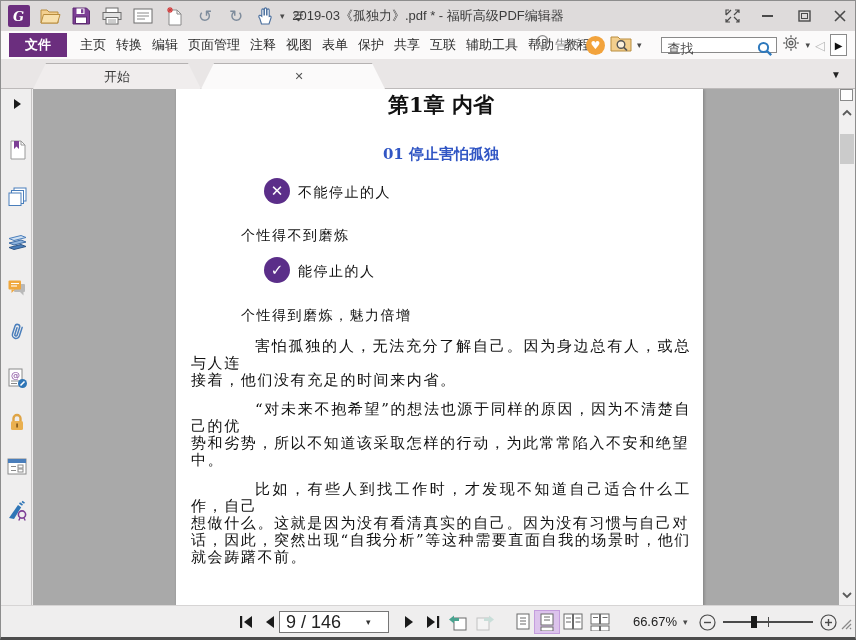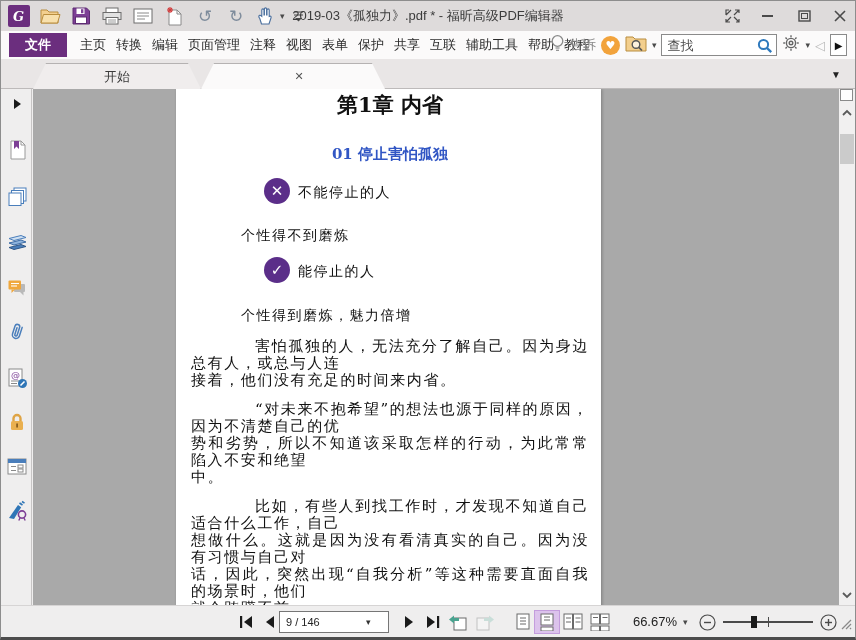--- a/index.html
+++ b/index.html
@@ -25,21 +25,21 @@
   .file-btn { margin-left:8px; width:58px; height:24px; background:#6b2e7e; color:#fff;
               font-size:13px; font-weight:bold; border:none; display:flex; align-items:center;
               justify-content:center;font-family:Liberation Mono, monospace; }
   .menus { display:flex; align-items:center; margin-left:8px; }
   .mi { font-size:13px; color:#2b2b2b; padding:0 5px; height:24px; line-height:24px; white-space:nowrap; }
   .menu-right { position:absolute; right:8px; top:0; height:28px; display:flex; align-items:center; gap:5px; }
   .tellme { font-size:13px; color:#8a8a8a; }
   .heart-badge { width:19px; height:19px; border-radius:50%; background:#f2a33c; color:#fff;
                  font-size:11px; display:flex; align-items:center; justify-content:center;
                  font-family:"DejaVu Sans",sans-serif; }
-  .searchbox { width:116px; height:22px; border:1px solid #8a8a8a; background:#fff; position:relative; }
+  .searchbox { width:116px; height:16px; border:1px solid #8a8a8a; background:#fff; position:relative;margin-left:15px; }
   .searchbox input { width:92px; height:20px; border:none; outline:none; font-size:13px;
                      padding-left:5px; color:#3c3c3c; background:transparent; font-family:inherit; }
   .searchbox input::placeholder { color:#4c4c4c; opacity:1; }
   .searchbox .mag { position:absolute; right:3px; top:3px; }
   .nav-back { color:#b9b9b9; font-size:13px; font-family:"DejaVu Sans",sans-serif; }
   .more-btn { width:17px; height:22px; border:1px solid #8a8a8a; background:#fff; color:#111;
               font-size:10px; display:flex; align-items:center; justify-content:center; }
 
   
   .tabbar { position:absolute; left:0; top:58px; width:100%; height:30px; background:#e9e6e6;
@@ -60,21 +60,21 @@
   .sbi { position:absolute; left:5px; width:22px; height:22px; display:flex; align-items:center;
          justify-content:center; }
   .docarea { position:absolute; left:32px; top:0; right:16px; height:100%; background:#a9a9a9; overflow:hidden; }
   .vscroll { position:absolute; right:0; top:0; width:16px; height:100%; background:#f1f0f0; }
   .vscroll .split { position:absolute; left:1px; top:0; width:13px; height:12px; background:#fdfdfd;
                     border:1px solid #8a8a8a; }
   .vscroll .sarrow { position:absolute; left:2px; width:12px; height:12px; }
   .vscroll .thumb { position:absolute; left:1px; top:45px; width:14px; height:30px; background:#cbcbcb; }
 
   
-  .page { position:absolute; left:143px; top:0; width:425px; height:520px; background:#fff;
+  .page { position:absolute; left:143px; top:0; width:527px; height:520px; background:#fff;
           box-shadow:1px 0 3px rgba(0,0,0,.25); overflow:hidden;
           font-family:"DejaVu Serif","Liberation Serif",serif; color:#111; }
   .page-inner { padding:0 12px 0 15px; }
   .chap { text-align:center; font-size:21px; font-weight:bold; line-height:26px; margin-top:3px; }
   .sect { text-align:center; font-size:15px; font-weight:bold; color:#3156c4; margin-top:27px; line-height:19px; }
   .mark-row { display:flex; align-items:flex-end; gap:8px; margin-left:73px; }
   .row1 { margin-top:14px; } .row2 { margin-top:12px; }
   .mark-circle { width:26px; height:26px; border-radius:50%; background:#5b2e89; color:#fff;
                  display:flex; align-items:center; justify-content:center; font-size:15px;
                  font-family:"DejaVu Sans",sans-serif; font-weight:bold; }
@@ -86,21 +86,21 @@
           text-indent:64px; text-align:justify; }
   .p1 { margin-top:13px; } .p2 { margin-top:12px; } .p3 { margin-top:12px; }
 
   
   .statusbar { position:absolute; left:0; bottom:0; width:100%; height:32px; background:#efeeee;
                border-top:1px solid #d6d4d4; }
   .sbit { position:absolute; top:7px; width:20px; height:18px; display:flex; align-items:center;
           justify-content:center; }
   .pagebox { position:absolute; left:278px; top:5px; width:110px; height:22px; background:#fff;
              border:1px solid #767676; display:flex; align-items:center; }
-  .pagebox input { border:none; outline:none; width:86px; font-size:11px; padding-left:6px;
+  .pagebox input { border:none; outline:none; width:86px; font-size:18px; padding-left:6px;
                    color:#222; font-family:inherit; background:transparent; }
   .pagebox .caret { font-size:9px; color:#333; }
   .zoomtxt { position:absolute; left:618px; top:8px; width:58px; text-align:right; font-size:13px; color:#222; }
   .zcaret { position:absolute; left:682px; top:12px; }
   .hl { background:#dcc3ec; outline:1px solid #c49ddd; }
   .slider { position:absolute; left:722px; top:15px; width:90px; height:2px; background:#4a4a4a; }
   .slider .tick { position:absolute; left:45px; top:-4px; width:1px; height:10px; background:#4a4a4a; }
   .slider .knob { position:absolute; left:28px; top:-5px; width:6px; height:12px; background:#1a1a1a; }
   .grip { position:absolute; right:3px; top:10px; }
 </style>

